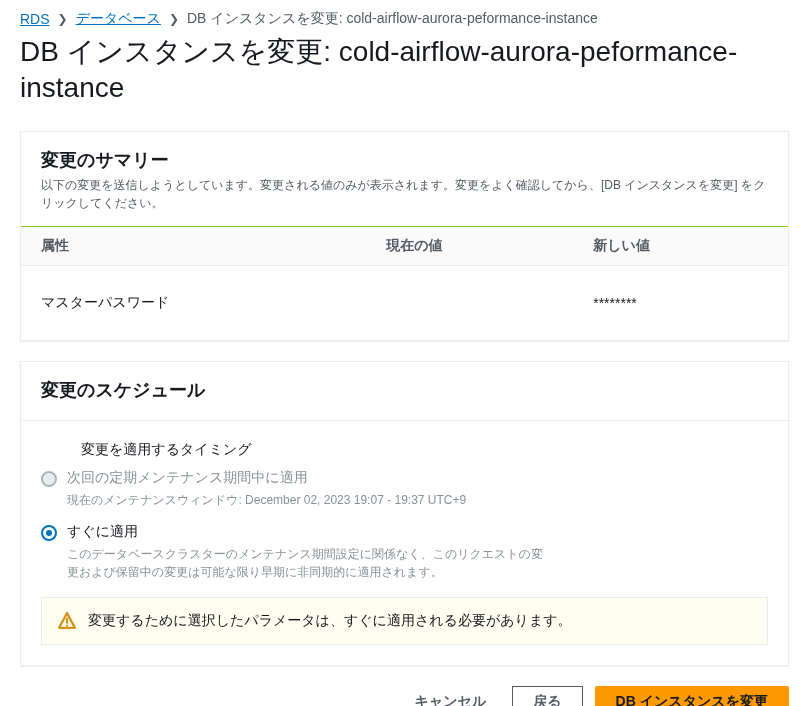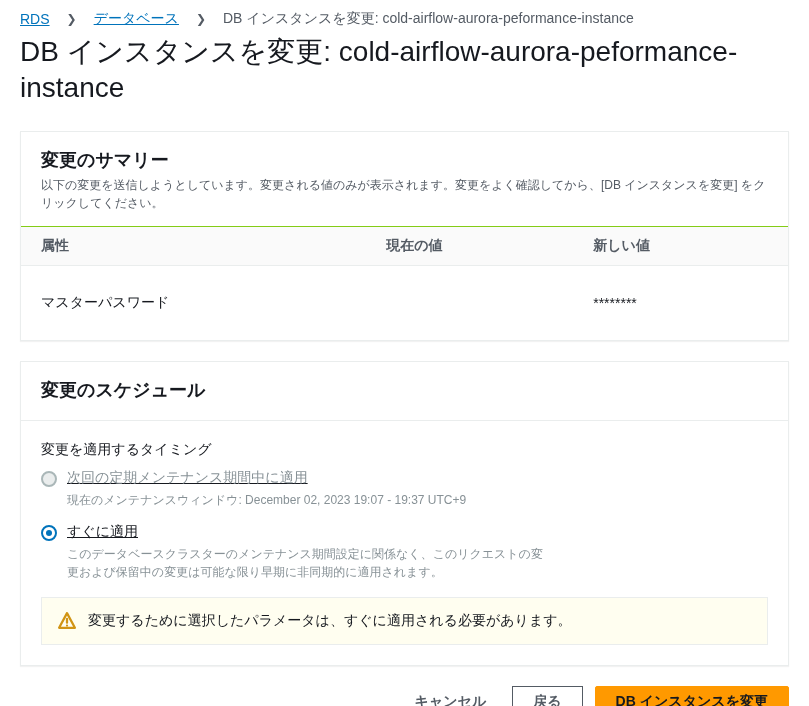--- a/index.html
+++ b/index.html
@@ -7,21 +7,21 @@
     font-family: "Amazon Ember", "Helvetica Neue", Arial, sans-serif;
     background: #ffffff;
     color: #16191f;
     font-size: 14px;
     width: 809px;
     padding: 10px 20px 20px 20px;
   }
   .breadcrumb {
     display: flex;
     align-items: center;
-    gap: 17px;
+    gap: 8px;
     font-size: 14px;
     margin-bottom: 6px;
   }
   .breadcrumb a {
     color: #0073bb;
     text-decoration: underline;
     cursor: pointer;
   }
   .breadcrumb .sep {
     color: #545b64;
@@ -77,27 +77,27 @@
     color: #16191f;
   }
   .panel-body {
     padding: 20px;
     border-top: 1px solid #eaeded;
   }
   .field-label {
     font-size: 14px;
     color: #16191f;
     margin-bottom: 10px;
+    margin-left: 40px;
   }
   .radio-row {
     display: flex;
     align-items: flex-start;
     gap: 10px;
     margin-bottom: 4px;
-    text-decoration: underline;
   }
   .radio-outer {
     flex: 0 0 auto;
     width: 16px;
     height: 16px;
     border-radius: 50%;
     background: #fff;
     margin-top: 2px;
     position: relative;
   }

